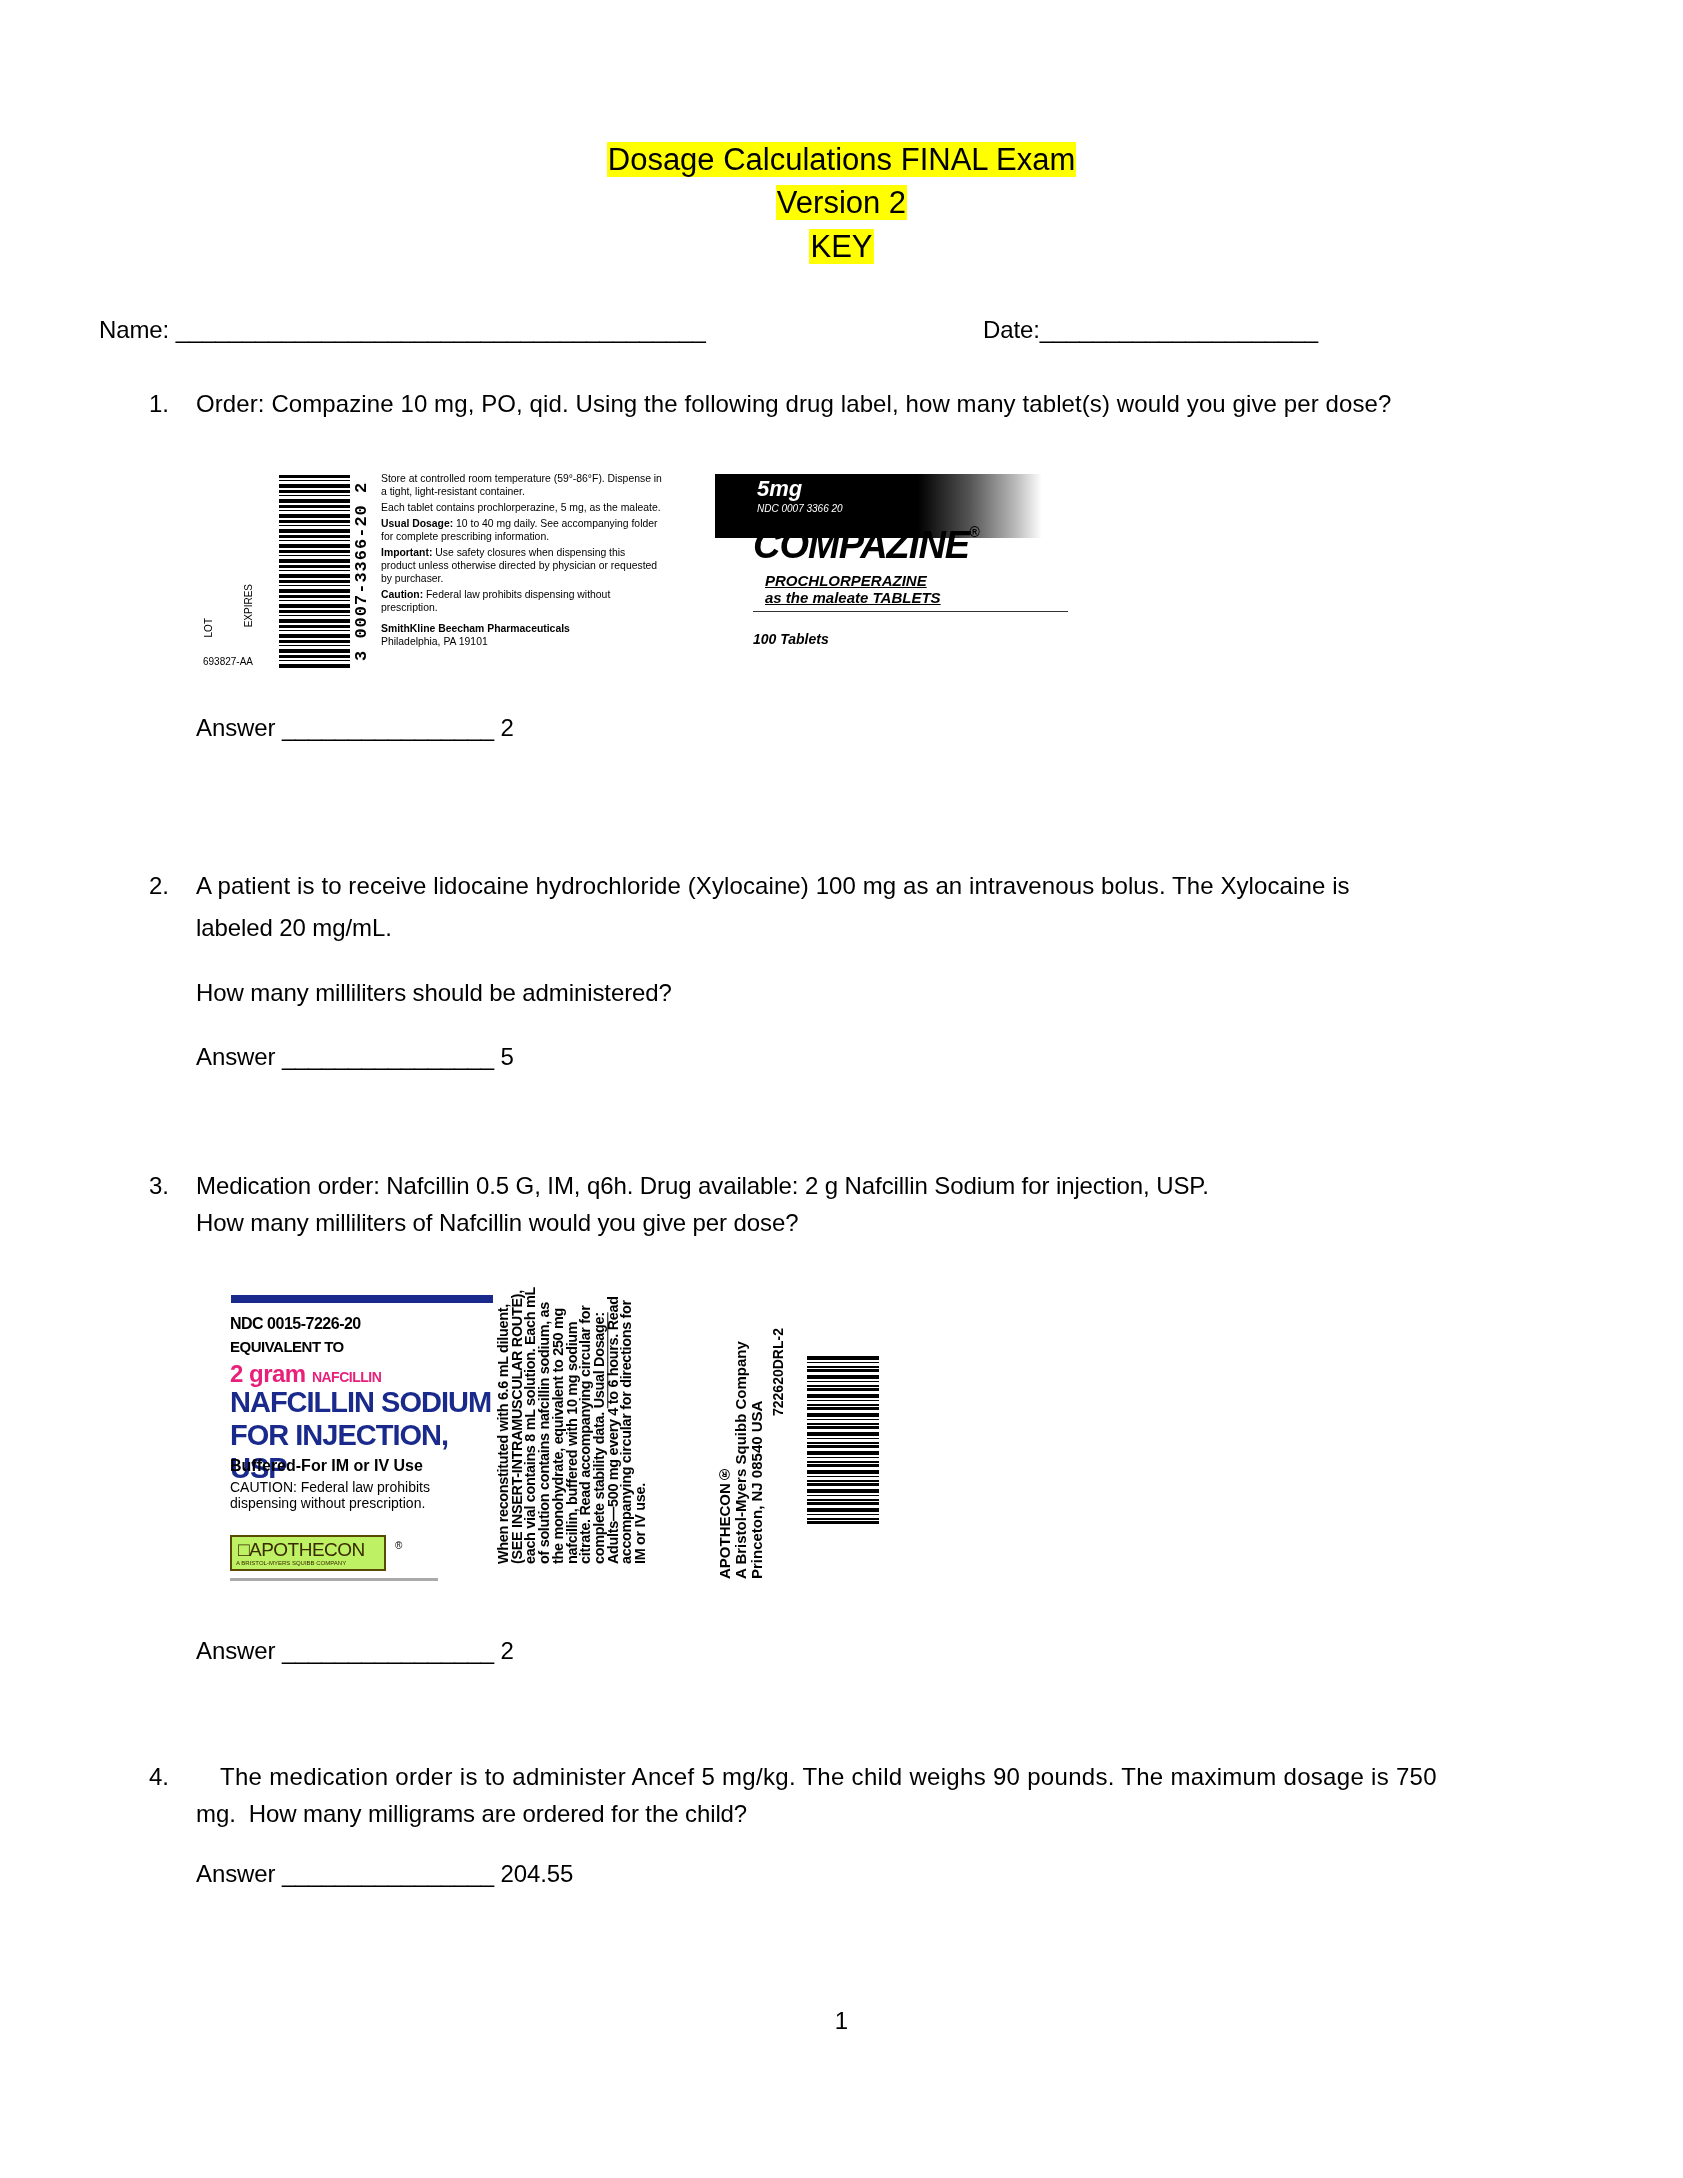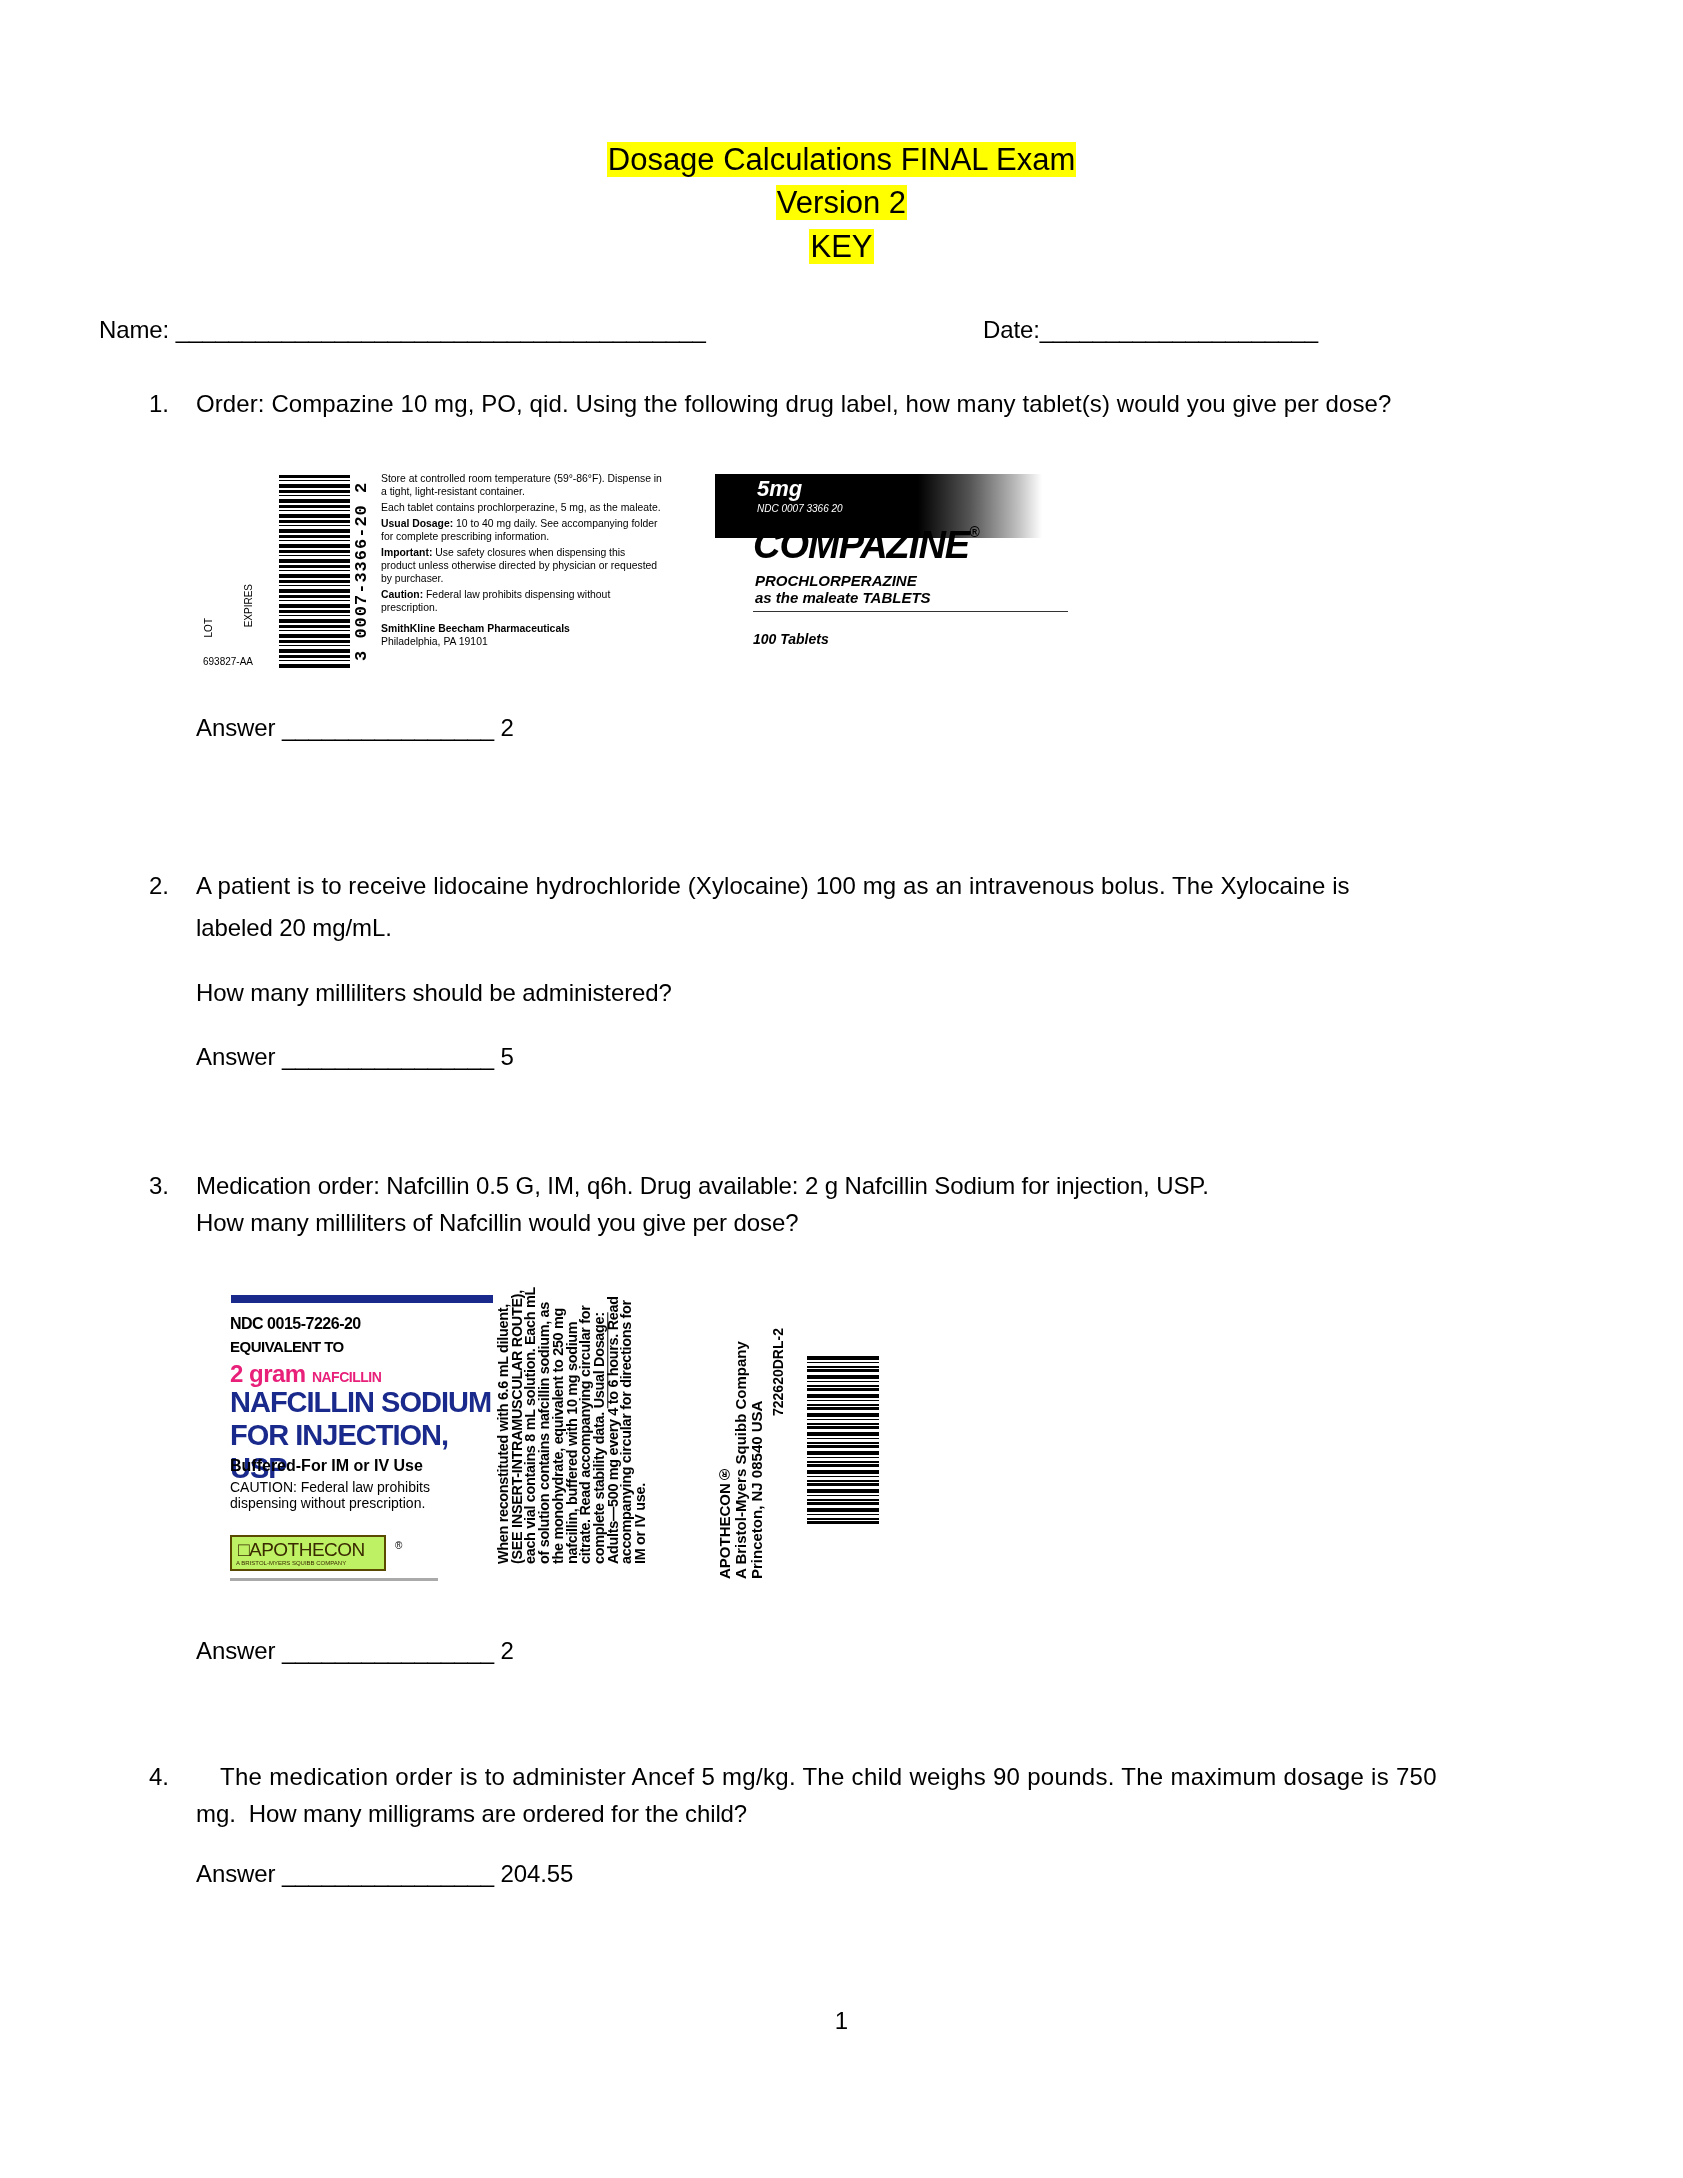--- a/index.html
+++ b/index.html
@@ -31,22 +31,22 @@
 
   
   .cz-front { position: absolute; left: 715px; top: 463px; width: 354px; height: 215px; }
   .cz-topbar { position: absolute; left: 0; top: 0; width: 327px; height: 64px;
      background: linear-gradient(90deg, #000 0%, #000 62%, #555 78%, #bbb 92%, #fff 100%); color: #fff; margin-top: 11px; }
   .cz-5mg { position: absolute; left: 42px; top: 2px; font-size: 22px; font-weight: bold; font-style: italic; }
   .cz-ndc { position: absolute; left: 42px; top: 29px; font-size: 10px; font-style: italic; }
   .cz-brand { position: absolute; left: 38px; top: 61px; font-size: 38px; font-weight: bold; font-style: italic;
      letter-spacing: -1px; }
   .cz-reg { font-size: 14px; vertical-align: top; }
-  .cz-generic { position: absolute; left: 40px; top: 109px; font-size: 15px; font-weight: bold; font-style: italic;
-     line-height: 17px; }
+  .cz-generic { position: absolute; left: 50px; top: 109px; font-size: 15px; font-weight: bold; font-style: italic;
+     line-height: 17px; text-decoration: underline; }
   .cz-rule { position: absolute; left: 38px; top: 148px; width: 315px; height: 1px; background: #333; }
   .cz-count { position: absolute; left: 38px; top: 168px; font-size: 14px; font-weight: bold; font-style: italic; }
   .cz-botbar { position: absolute; left: 0; top: 173px; width: 354px; height: 42px;
      background: linear-gradient(90deg, #000 0%, #000 70%, #555 82%, #bbb 93%, #fff 100%); color: #fff; }
   .cz-sb { position: absolute; left: 40px; top: 4px; font-size: 30px; font-weight: bold; font-family: "Liberation Serif", serif; }
   .cz-company { position: absolute; left: 94px; top: 13px; font-size: 14px; font-weight: bold; font-style: italic; }
 
   
   .nf-front { position: absolute; left: 220px; top: 1287px; width: 277px; height: 294px; }
   .nf-bar { position: absolute; left: 11px; top: 8px; width: 262px; height: 8px; background: #1a2a8c; }

